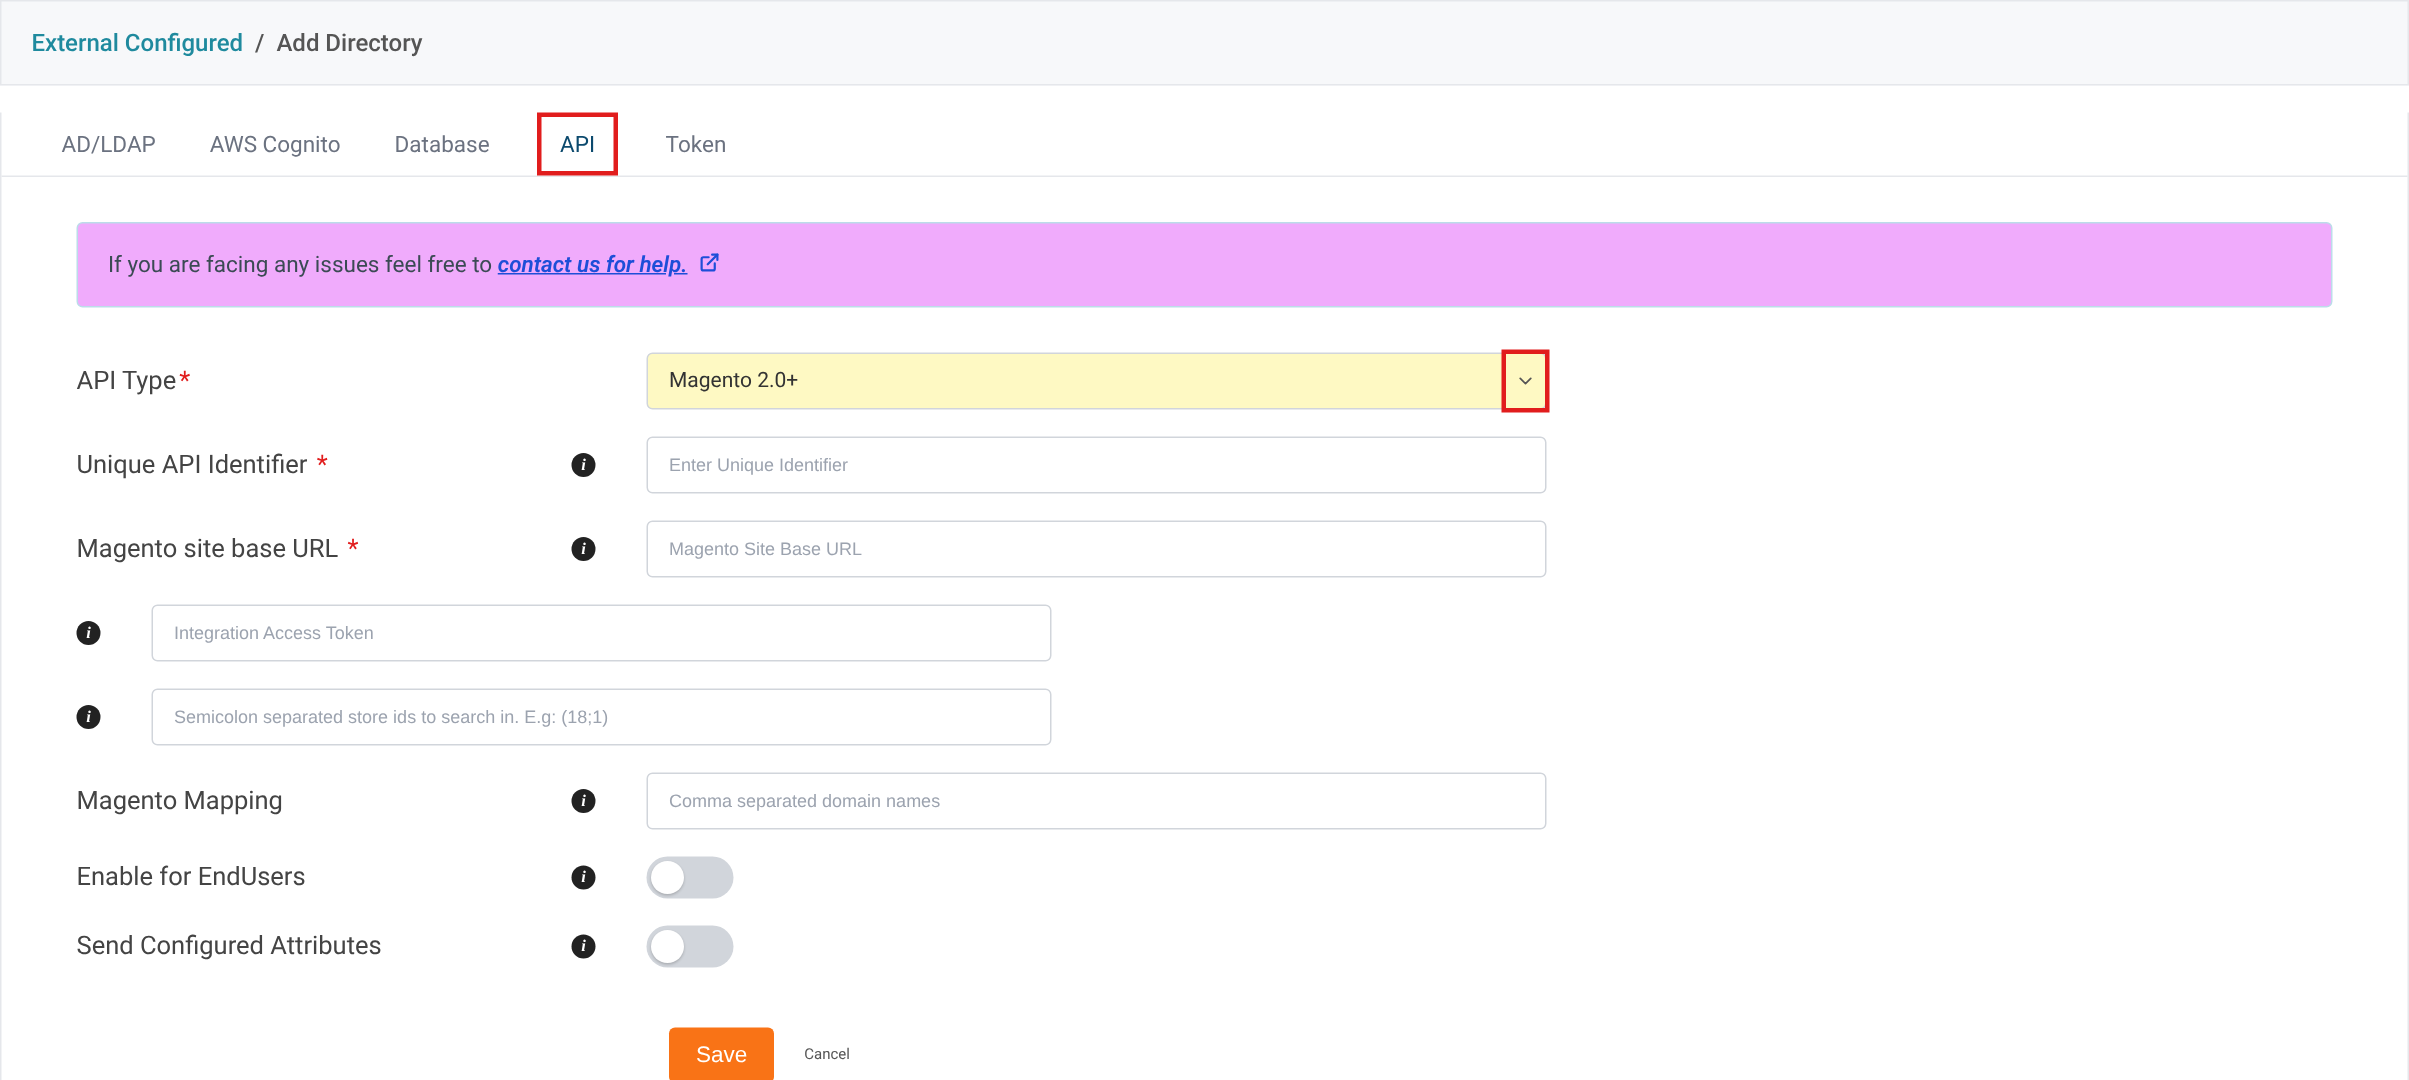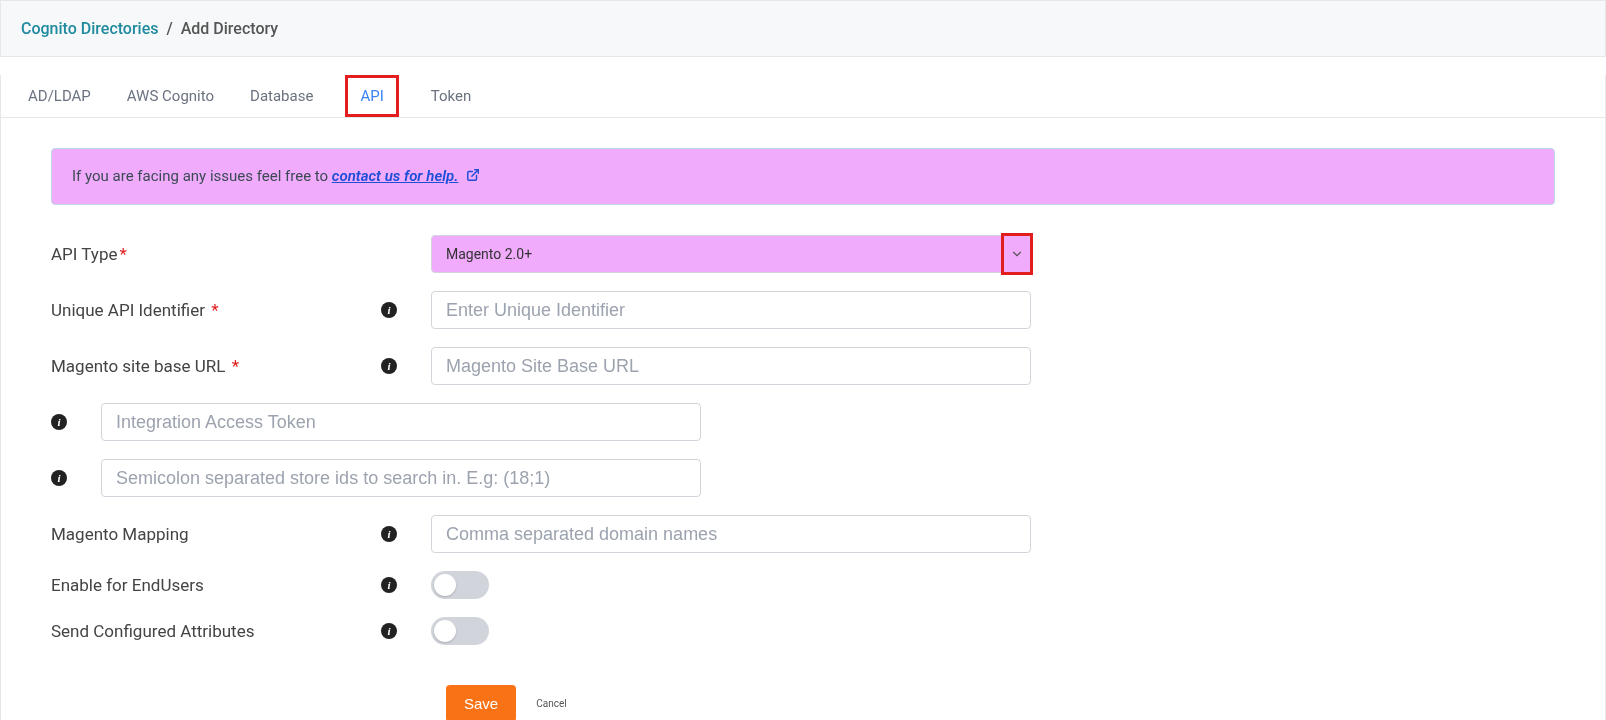--- a/index.html
+++ b/index.html
@@ -31,32 +31,32 @@
   }
   .content-wrap {
     border-left: 1px solid #e5e7eb;
     border-right: 1px solid #e5e7eb;
     border-bottom: 1px solid #e5e7eb;
     padding: 0 0 30px 0;
   }
   .tabs {
     display: flex;
     border-bottom: 1px solid #e5e7eb;
-    padding: 0 23px;
+    padding: 0 36px;
     margin-top: 18px;
     gap: 28px;
   }
   .tab {
     padding: 12px 4px;
     color: #6b7280;
     cursor: pointer;
     font-size: 15px;
   }
   .tab.active {
-    color: #3b82f6;
+    color: #0c4a6e;
   }
   .tab.highlighted {
     border: 3px solid #e11d1d;
     padding: 9px 12px;
   }
   .main-area {
     padding: 30px 50px 0 50px;
   }
   .info-banner {
     background: #f0abfc;
@@ -123,21 +123,21 @@
     position: relative;
   }
   .select-box {
     width: 100%;
     height: 38px;
     border: 1px solid #d1d5db;
     border-radius: 4px;
     padding: 0 40px 0 14px;
     font-size: 14px;
     color: #333;
-    background: #f0abfc;
+    background: #fef9c3;
     display: flex;
     align-items: center;
     cursor: pointer;
   }
   .chevron-wrap {
     position: absolute;
     right: -2px;
     top: -2px;
     width: 32px;
     height: 42px;
@@ -146,21 +146,21 @@
     align-items: center;
     justify-content: center;
     pointer-events: none;
   }
   .text-input {
     width: 100%;
     height: 38px;
     border: 1px solid #d1d5db;
     border-radius: 4px;
     padding: 0 14px;
-    font-size: 18px;
+    font-size: 12px;
     color: #333;
   }
   .text-input::placeholder {
     color: #9ca3af;
   }
   .toggle {
     width: 58px;
     height: 28px;
     background: #d1d5db;
     border-radius: 14px;
@@ -197,21 +197,21 @@
     color: #555;
     cursor: pointer;
     font-size: 10px;
   }
 </style>
 </head>
 <body>
 
 <div class="header-bar">
   <div class="breadcrumb">
-    <span class="link">Cognito Directories</span>
+    <span class="link">External Configured</span>
     <span class="sep">/</span>
     <span class="current">Add Directory</span>
   </div>
 </div>
 
 <div class="content-wrap">
 
   <div class="tabs">
     <div class="tab">AD/LDAP</div>
     <div class="tab">AWS Cognito</div>

